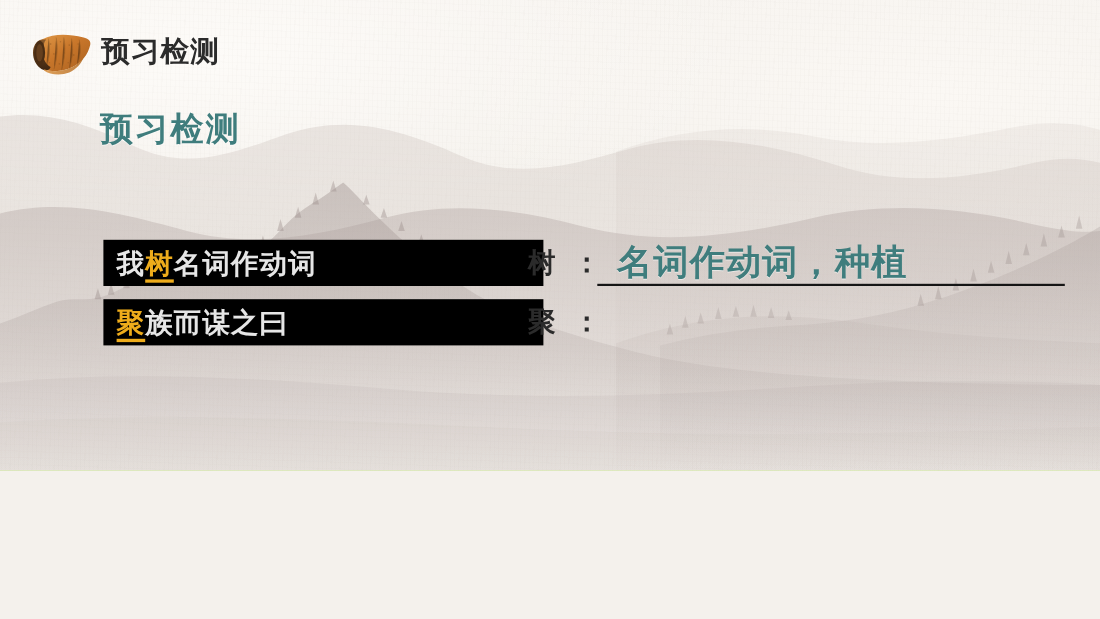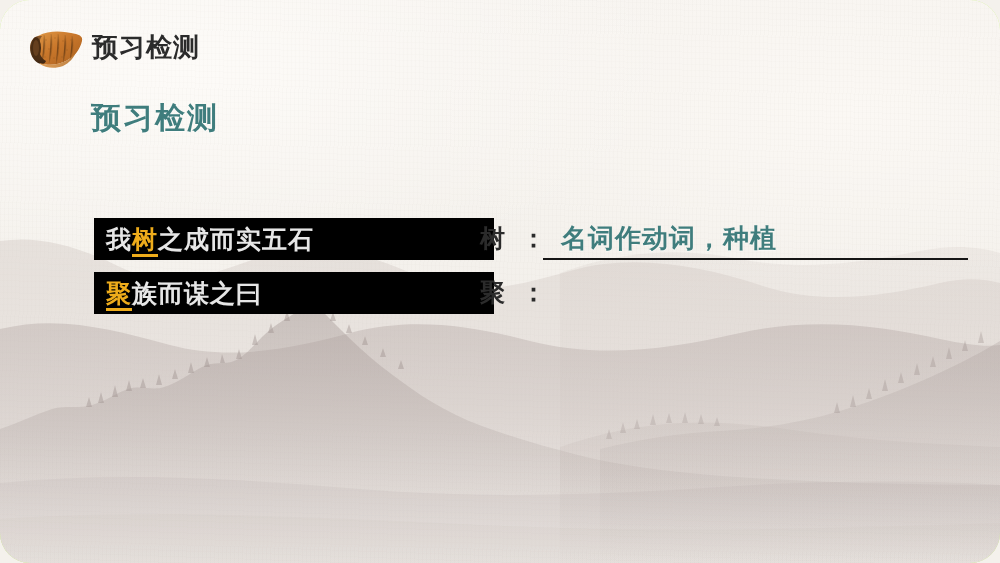--- a/index.html
+++ b/index.html
@@ -11,24 +11,23 @@
     width: 1000px;
     height: 563px;
     overflow: hidden;
     font-family: "Liberation Sans", "DejaVu Sans", sans-serif;
     background: #f4f1ec;
   }
 
   #slide {
     position: relative;
     width: 1000px;
-    height: 563px;
+    height: 428px;
     overflow: hidden;
     background: #bef264;
-    border-radius: 30px;
   }
 
   
   .bg-paper {
     position: absolute;
     inset: 0;
     background:
       radial-gradient(ellipse 70% 55% at 18% 12%, #fdfbf8 0%, rgba(253,251,248,0) 70%),
       radial-gradient(ellipse 60% 50% at 85% 20%, #fbf8f4 0%, rgba(251,248,244,0) 72%),
       linear-gradient(178deg, #f7f4f0 0%, #f4f1ec 42%, #f2eeea 72%, #f6f3ef 100%);
@@ -176,21 +175,21 @@
     width: 425px;
     height: 42px;
     border-bottom: 2px solid #151515;
     box-sizing: border-box;
     display: flex;
     align-items: center;
     padding-left: 18px;
   }
   .answer {
     font-family: "DejaVu Sans", "Liberation Sans", sans-serif;
-    font-size: 26px;
+    font-size: 32px;
     font-weight: 700;
     color: #3f7d7d;
     letter-spacing: 1px;
     line-height: 1;
     white-space: nowrap;
     text-shadow: 0 1px 0 rgba(255,255,255,.5);
     text-align: right;
   }
 </style>
 </head>
@@ -348,21 +347,21 @@
     </div>
     <div class="header-title">预习检测</div>
   </div>
 
   <div class="section-heading">预习检测</div>
 
   <div class="rows">
 
     <div class="row r1">
       <div class="sentence-bar">
-        <div class="sentence"><span>我</span><span class="hl">树</span><span>之成而实五石</span></div>
+        <div class="sentence"><span>我</span><span class="hl">树</span><span>名词作动词</span></div>
       </div>
       <div class="word-label">树</div>
       <div class="colon">：</div>
       <div class="answer-slot">
         <span class="answer">名词作动词，种植</span>
       </div>
     </div>
 
     <div class="row r2">
       <div class="sentence-bar">

